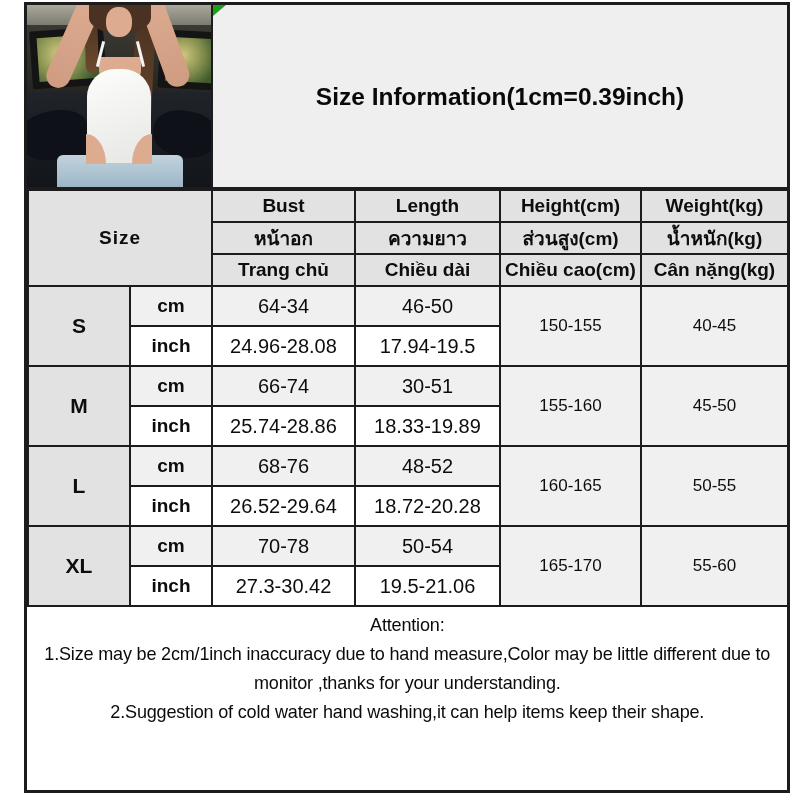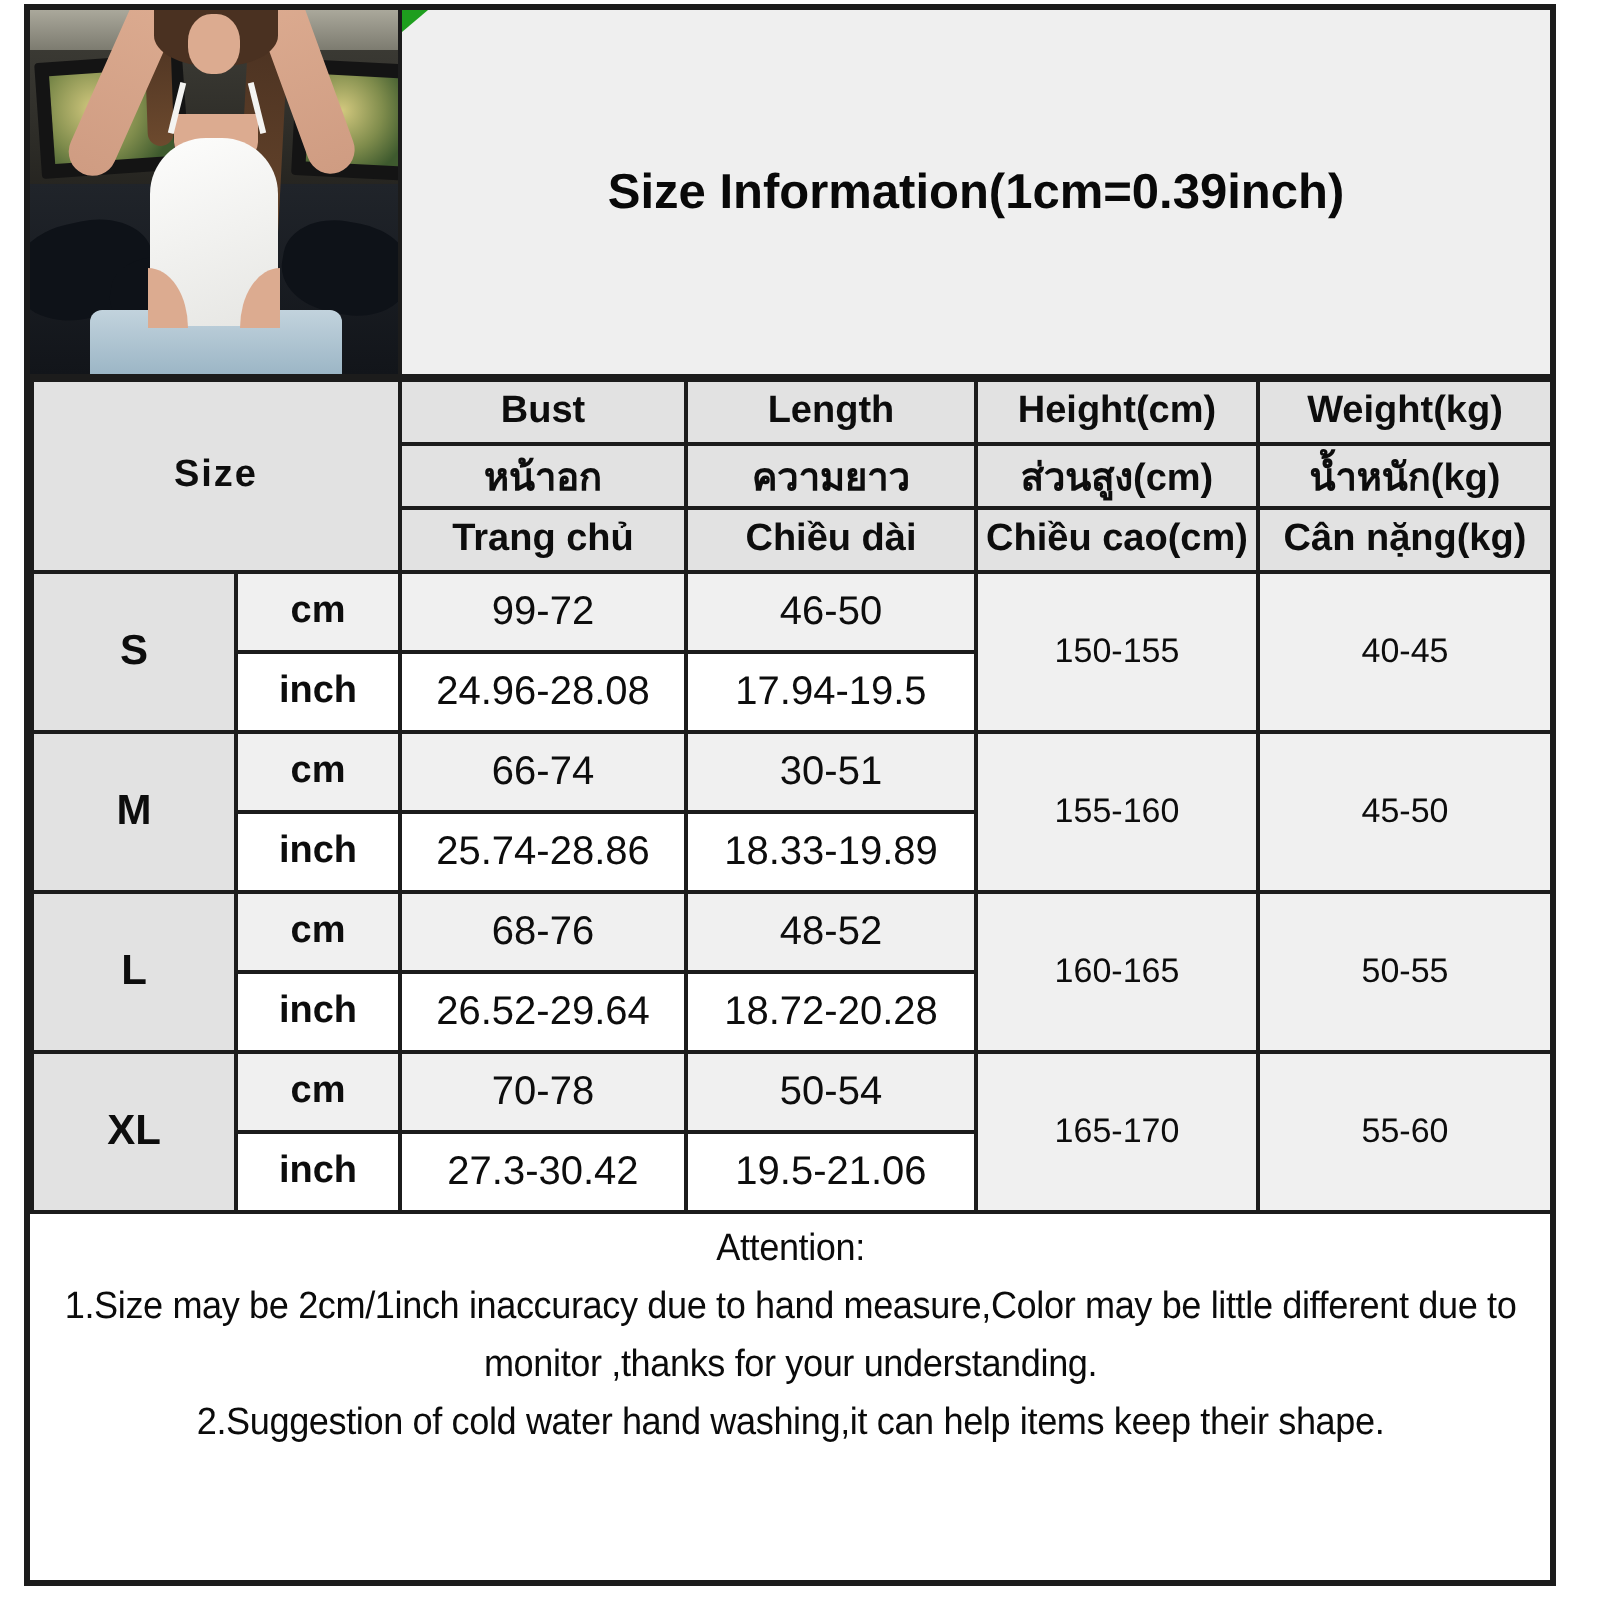--- a/index.html
+++ b/index.html
@@ -2,21 +2,21 @@
 <html style="--grid: #1c1c1c; --header-cell: #e2e2e2; --light-cell: #f0f0f0; --white-cell: #ffffff; --marker-green: #1e9e1e; --title-bg: #efefef;"><head>
 <meta charset="utf-8">
 <style>
   :root{
     --grid:#1c1c1c; --header-cell:#e2e2e2; --light-cell:#f0f0f0;
     --white-cell:#ffffff; --marker-green:#1e9e1e; --title-bg:#efefef; --ink:#0d0d0d;
   }
   html,body{margin:0;padding:0;background:#fff;}
   .stage{position:relative;width:800px;height:800px;background:#fff;overflow:hidden;
          font-family:"Liberation Sans","DejaVu Sans",sans-serif;color:var(--ink);}
-  .outer{position:absolute;left:12px;top:2px;width:766px;height:791px;box-sizing:border-box;
+  .outer{position:absolute;left:24px;top:2px;width:766px;height:791px;box-sizing:border-box;
          border:3px solid var(--grid);background:#fff;display:flex;flex-direction:column;}
 
   
   .top-section{display:flex;height:182px;flex:none;border-bottom:2px solid var(--grid);}
   .photo{width:184px;flex:none;position:relative;overflow:hidden;background:#2c2b27;
          border-right:2px solid var(--grid);}
   .ph-ceiling{position:absolute;top:0;left:0;right:0;height:26px;background:linear-gradient(#aaa89b,#6f6e63);}
   .ph-wall{position:absolute;top:20px;left:0;right:0;height:78px;background:linear-gradient(#3a3933,#23221e);}
   .ph-window{position:absolute;background:#141414;border-radius:2px;}
   .ph-win-l{left:4px;top:24px;width:74px;height:58px;transform:rotate(-4deg);}
@@ -143,21 +143,21 @@
       <tr class="hr">
         <td>Trang chủ</td>
         <td>Chiều dài</td>
         <td>Chiều cao(cm)</td>
         <td>Cân nặng(kg)</td>
       </tr>
 
       <tr class="r-cm">
         <td class="c-label" rowspan="2">S</td>
         <td class="c-unit">cm</td>
-        <td class="c-val">99-72</td>
+        <td class="c-val">64-34</td>
         <td class="c-val">46-50</td>
         <td class="c-merge" rowspan="2">150-155</td>
         <td class="c-merge" rowspan="2">40-45</td>
       </tr>
       <tr class="r-inch">
         <td class="c-unit">inch</td>
         <td class="c-val">24.96-28.08</td>
         <td class="c-val">17.94-19.5</td>
       </tr>
 

